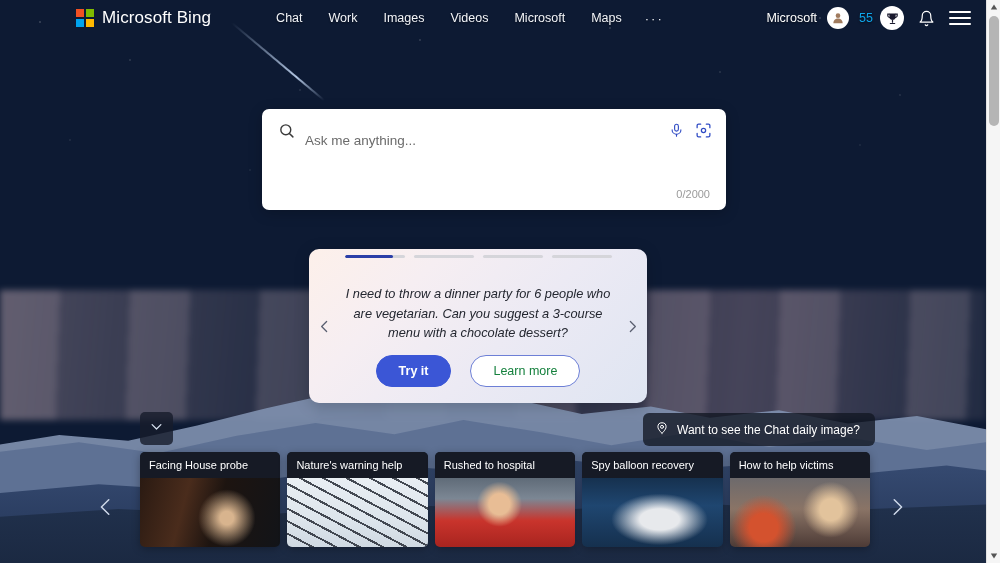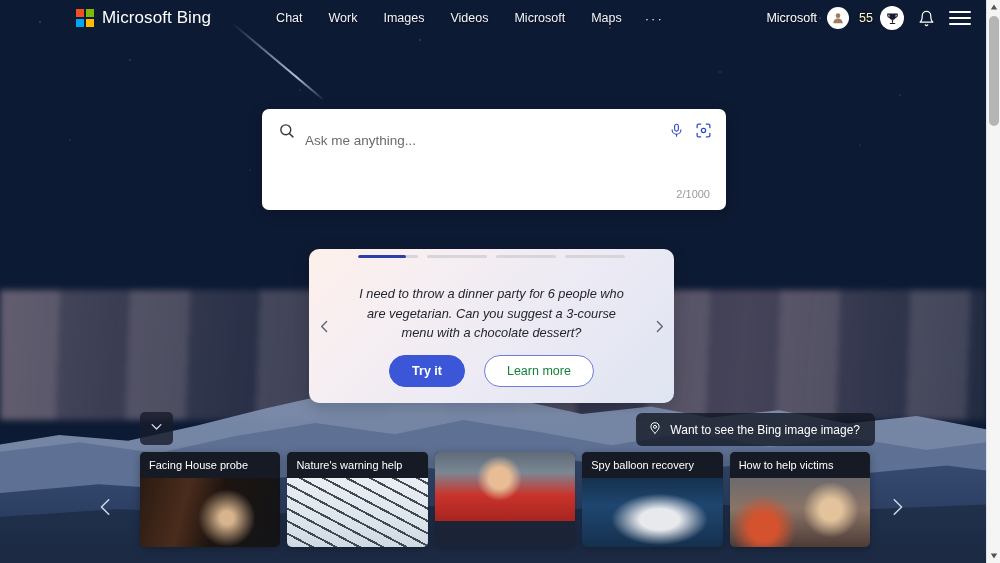--- a/index.html
+++ b/index.html
@@ -176,21 +176,21 @@
     white-space: nowrap;
   }
   .avatar {
     width: 22px; height: 22px; border-radius: 50%;
     background: #fff;
     display: flex; align-items: center; justify-content: center;
     cursor: pointer;
     flex: 0 0 auto;
   }
   .rewards-count {
-    color: #fef9c3; font-size: 12.5px;
+    color: #0ea5e9; font-size: 12.5px;
     text-shadow: 0 1px 2px rgba(0,0,0,.5);
   }
   .rewards-badge {
     width: 24px; height: 24px; border-radius: 50%;
     background: #fff;
     display: flex; align-items: center; justify-content: center;
     cursor: pointer; flex: 0 0 auto;
     margin-left: -3px;
   }
   .icon-btn {
@@ -232,21 +232,21 @@
     position: absolute;
     right: 16px; bottom: 10px;
     font-size: 11px;
     color: #9a9a9a;
   }
 
   
   .suggest-card {
     position: absolute;
     left: 309px; top: 249px;
-    width: 365px; height: 154px;
+    width: 338px; height: 154px;
     border-radius: 10px;
     background: linear-gradient(135deg, #fdf0ea 0%, #f6eef2 28%, #eceaf4 58%, #dfe5f2 100%);
     box-shadow: 0 3px 16px rgba(0,0,0,.18);
     z-index: 25;
     display: flex;
     flex-direction: column;
     align-items: center;
     padding-top: 6px;
   }
   .progress-track {
@@ -521,21 +521,21 @@
           <svg width="17" height="17" viewBox="0 0 24 24" fill="none" stroke="#2f4bc4" stroke-width="1.8" stroke-linecap="round">
             <path d="M3 8V5a2 2 0 0 1 2-2h3"></path>
             <path d="M21 8V5a2 2 0 0 0-2-2h-3"></path>
             <path d="M3 16v3a2 2 0 0 0 2 2h3"></path>
             <path d="M21 16v3a2 2 0 0 1-2 2h-3"></path>
             <circle cx="12" cy="12" r="3"></circle>
           </svg>
         </span>
       </span>
     </div>
-    <div class="char-count">2/1000</div>
+    <div class="char-count">0/2000</div>
   </div>
 
   <div class="suggest-card">
     <div class="progress-track">
       <span class="progress-seg">
           <i class="fill" style="width:80%"></i>
         </span>
       <span class="progress-seg">
           <i class="fill" style="width:0%"></i>
         </span>
@@ -570,41 +570,42 @@
     </div>
   </div>
 
   <div class="daily-pill">
     <span>
       <svg width="14" height="14" viewBox="0 0 24 24" fill="none" stroke="#ffffff" stroke-width="1.7" stroke-linecap="round" stroke-linejoin="round">
         <path d="M12 21s7-6.2 7-11a7 7 0 1 0-14 0c0 4.8 7 11 7 11z"></path>
         <circle cx="12" cy="10" r="2.6"></circle>
       </svg>
     </span>
-    <span>Want to see the Bing image image?</span>
+    <span>Want to see the Chat daily image?</span>
   </div>
 
   <div class="expand-btn">
     <span>
       <svg width="15" height="15" viewBox="0 0 24 24" fill="none" stroke="#d8e2f0" stroke-width="2" stroke-linecap="round" stroke-linejoin="round">
         <path d="M5 9l7 7 7-7"></path>
       </svg>
     </span>
   </div>
 
   <div class="news-strip">
     <div class="news-card">
       <div class="news-title">Facing House probe</div>
       <div class="news-thumb thumb-1"></div>
     </div>
     <div class="news-card">
       <div class="news-title">Nature's warning help</div>
       <div class="news-thumb thumb-2"></div>
     </div>
     <div class="news-card">
+      <div class="news-title">Rushed to hospital</div>
       <div class="news-thumb thumb-3"></div>
     </div>
     <div class="news-card">
       <div class="news-title">Spy balloon recovery</div>
       <div class="news-thumb thumb-4"></div>
     </div>
     <div class="news-card">
       <div class="news-title">How to help victims</div>
       <div class="news-thumb thumb-5"></div>
     </div>

